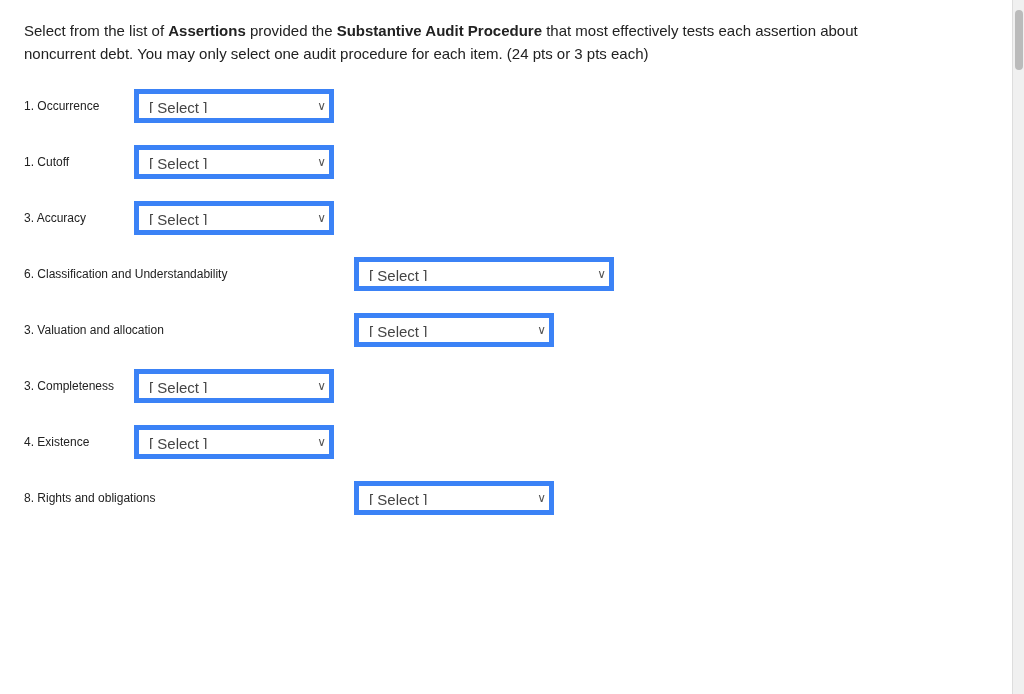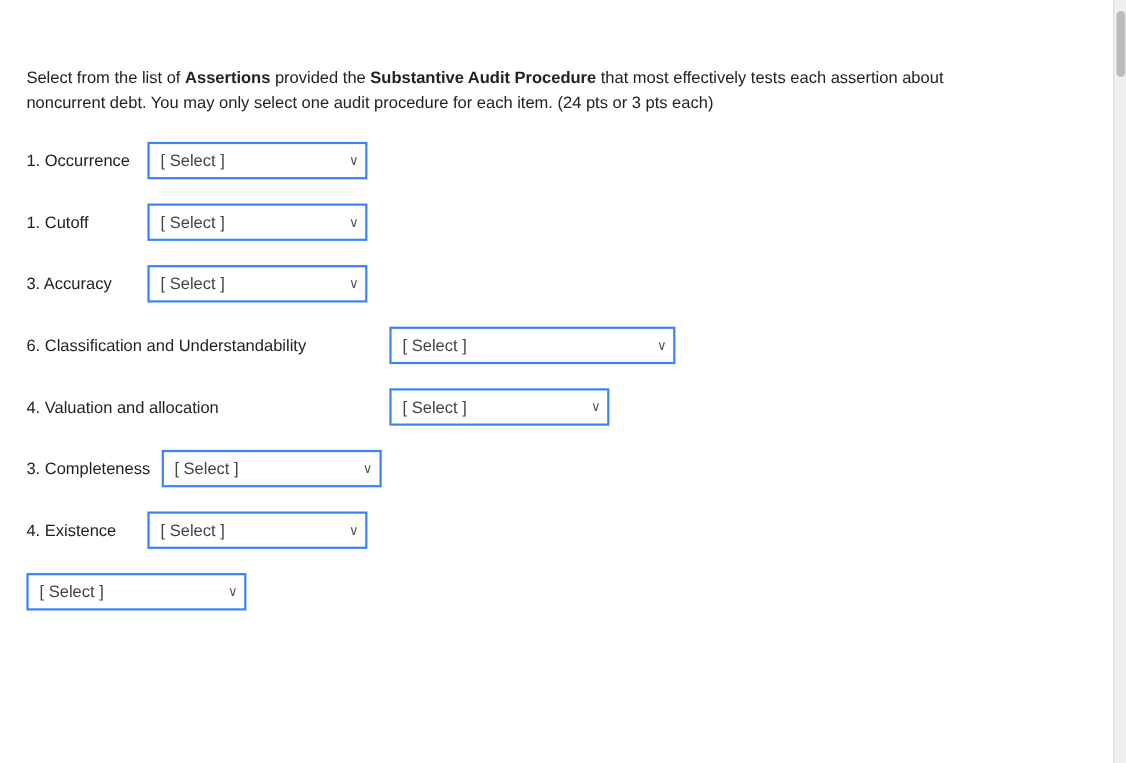--- a/index.html
+++ b/index.html
@@ -15,56 +15,55 @@
       background: #fff;
       padding: 20px 24px;
       width: 1024px;
       min-height: 694px;
     }
 
     .intro-text {
       line-height: 1.5;
       margin-bottom: 24px;
       max-width: 900px;
-      margin-top: 40px;
     }
 
     .intro-text strong {
       font-weight: bold;
     }
 
     .assertion-row {
       display: flex;
       align-items: center;
       margin-bottom: 22px;
       gap: 10px;
     }
 
     .assertion-label {
-      font-size: 15px;
+      font-size: 12px;
       color: #222;
       white-space: nowrap;
       min-width: 100px;
     }
 
     .assertion-label.wide {
       min-width: 320px;
     }
 
     .select-wrapper {
       position: relative;
       display: inline-flex;
       align-items: center;
     }
 
     .select-dropdown {
       appearance: none;
       -webkit-appearance: none;
       background: #fff;
-      border: 2px solid #3b82f6;
+      border: 5px solid #3b82f6;
       padding: 5px 30px 5px 10px;
       font-size: 15px;
       color: #444;
       cursor: pointer;
       min-width: 240px;
       height: 34px;
     }
 
     .select-dropdown.narrow {
       min-width: 200px;
@@ -131,41 +130,42 @@
       </div>
     </div>
     <div class="assertion-row">
       <span class="assertion-label wide">6. Classification and Understandability</span>
       <div class="select-wrapper">
         <select class="select-dropdown wide"><option value="">[ Select ]</option></select>
         <span class="chevron-icon">∨</span>
       </div>
     </div>
     <div class="assertion-row">
-      <span class="assertion-label wide">4. Valuation and allocation</span>
+      <span class="assertion-label wide">3. Valuation and allocation</span>
       <div class="select-wrapper">
         <select class="select-dropdown narrow"><option value="">[ Select ]</option></select>
         <span class="chevron-icon">∨</span>
       </div>
     </div>
     <div class="assertion-row">
       <span class="assertion-label">3. Completeness</span>
       <div class="select-wrapper">
         <select class="select-dropdown narrow"><option value="">[ Select ]</option></select>
         <span class="chevron-icon">∨</span>
       </div>
     </div>
     <div class="assertion-row">
       <span class="assertion-label">4. Existence</span>
       <div class="select-wrapper">
         <select class="select-dropdown narrow"><option value="">[ Select ]</option></select>
         <span class="chevron-icon">∨</span>
       </div>
     </div>
     <div class="assertion-row">
+      <span class="assertion-label wide">8. Rights and obligations</span>
       <div class="select-wrapper">
         <select class="select-dropdown narrow"><option value="">[ Select ]</option></select>
         <span class="chevron-icon">∨</span>
       </div>
     </div>
   </div>
 
 <div class="scrollbar-area">
   <div class="scrollbar-thumb"></div>
 </div>

